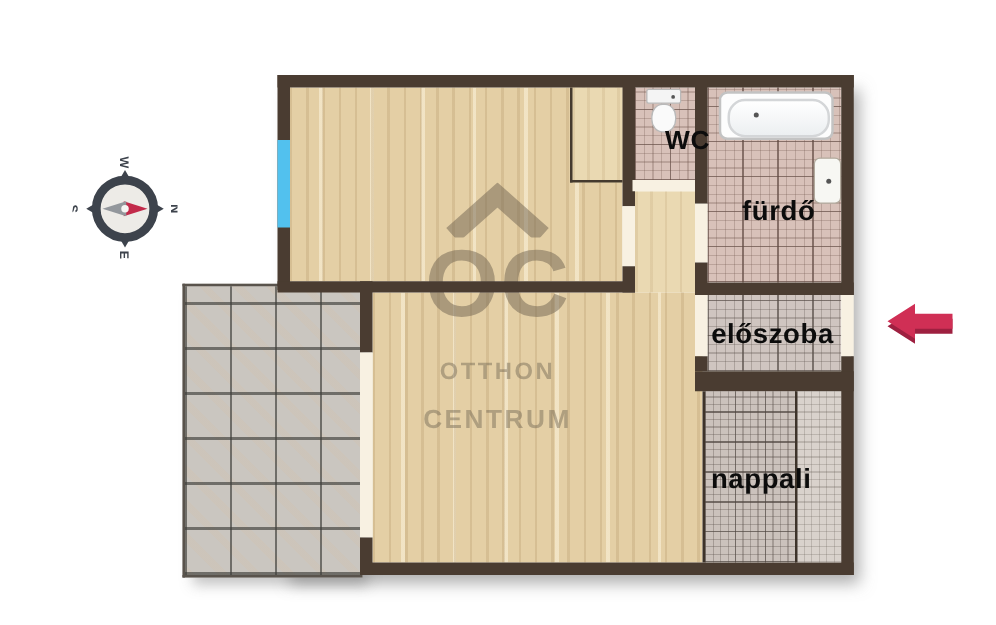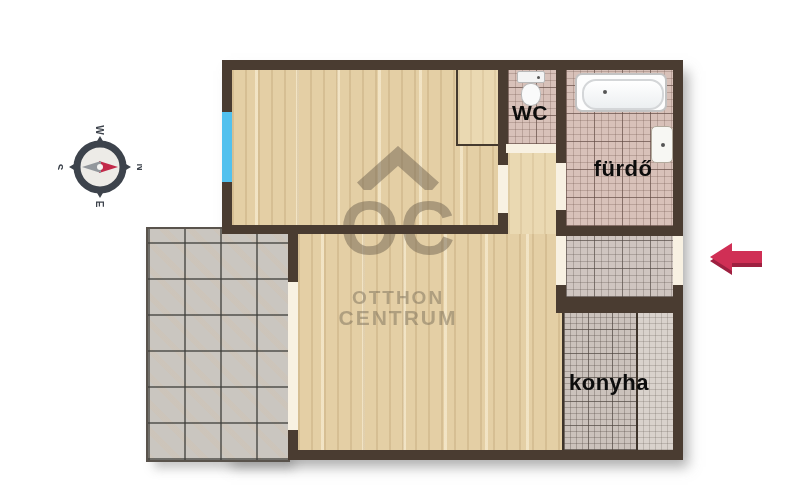--- a/index.html
+++ b/index.html
@@ -101,21 +101,21 @@
   <div class="abs tile-kitchen-dark" style="left:564px;top:313px;width:73px;height:137px;"></div>
   <div class="abs tile-kitchen-light" style="left:637px;top:313px;width:36px;height:137px;"></div>
   <div class="abs tile-terrace" style="left:146px;top:227px;width:144px;height:235px;"></div>
 
   <div class="abs" style="left:338px;top:146px;width:120px;height:200px;text-align:center;">
     <svg width="100" height="44" viewBox="0 0 100 44" style="display:block;margin:0 auto;">
       <polyline points="14,42 50,10 86,42" fill="none" stroke="rgba(111,100,81,.5)" stroke-width="15"></polyline>
     </svg>
     <div class="wm wm-oc">OC</div>
     <div class="wm wm-l1" style="margin-top:22px;">OTTHON</div>
-    <div class="wm wm-l2" style="margin-top:0;">CENTRUM</div>
+    <div class="wm wm-l2" style="margin-top:18px;">CENTRUM</div>
   </div>
 
   <div class="abs closet wood-light fixture" style="left:456px;top:70px;width:42px;height:76px;"></div>
   <div class="abs tub-outer fixture" style="left:575px;top:73px;width:92px;height:39px;">
     <div class="tub-inner"></div>
     <div class="dot" style="left:26px;top:15px;width:4px;height:4px;"></div>
   </div>
   <div class="abs toilet-tank fixture" style="left:517px;top:71px;width:28px;height:12px;">
     <div class="dot" style="right:4px;top:4px;width:3px;height:3px;"></div>
   </div>
@@ -142,23 +142,24 @@
   <div class="abs door" style="left:673px;top:236px;width:10px;height:49px;"></div>
   <div class="abs wall" style="left:673px;top:285px;width:10px;height:175px;"></div>
   <div class="abs wall" style="left:556px;top:297px;width:127px;height:16px;"></div>
   <div class="abs thinwall" style="left:562px;top:313px;width:2px;height:137px;"></div>
   <div class="abs thinwall" style="left:636px;top:313px;width:2px;height:137px;"></div>
   <div class="abs wall" style="left:288px;top:450px;width:395px;height:10px;"></div>
   <div class="abs wall" style="left:288px;top:225px;width:10px;height:57px;"></div>
   <div class="abs door" style="left:288px;top:282px;width:10px;height:148px;"></div>
   <div class="abs wall" style="left:288px;top:430px;width:10px;height:30px;"></div>
 
-  <div class="abs room-label" style="left:530px;top:113px;font-size:21px;">WC</div>
+  <div class="abs room-label" style="left:550px;top:113px;font-size:21px;">WC</div>
   <div class="abs room-label" style="left:623px;top:169px;">fürdő</div>
-  <div class="abs room-label" style="left:609px;top:383px;">konyha</div>
+  <div class="abs room-label" style="left:618px;top:267px;">előszoba</div>
+  <div class="abs room-label" style="left:609px;top:383px;">nappali</div>
 
   <svg class="abs" width="84" height="100" viewBox="0 0 84 100" style="left:58px;top:118px;">
     <g transform="rotate(90 42 49)">
       <polygon points="42,18 49,30 42,38 35,30" fill="#3d434c"></polygon>
       <polygon points="42,80 49,68 42,60 35,68" fill="#3d434c"></polygon>
       <polygon points="11,49 23,42 31,49 23,56" fill="#3d434c"></polygon>
       <polygon points="73,49 61,42 53,49 61,56" fill="#3d434c"></polygon>
       <circle cx="42" cy="49" r="23" fill="#edebe7" stroke="#3d434c" stroke-width="7"></circle>
       <polygon points="42,31 48,50 36,50" fill="#c22a4a"></polygon>
       <polygon points="36,48 48,48 42,67" fill="#93979c"></polygon>

